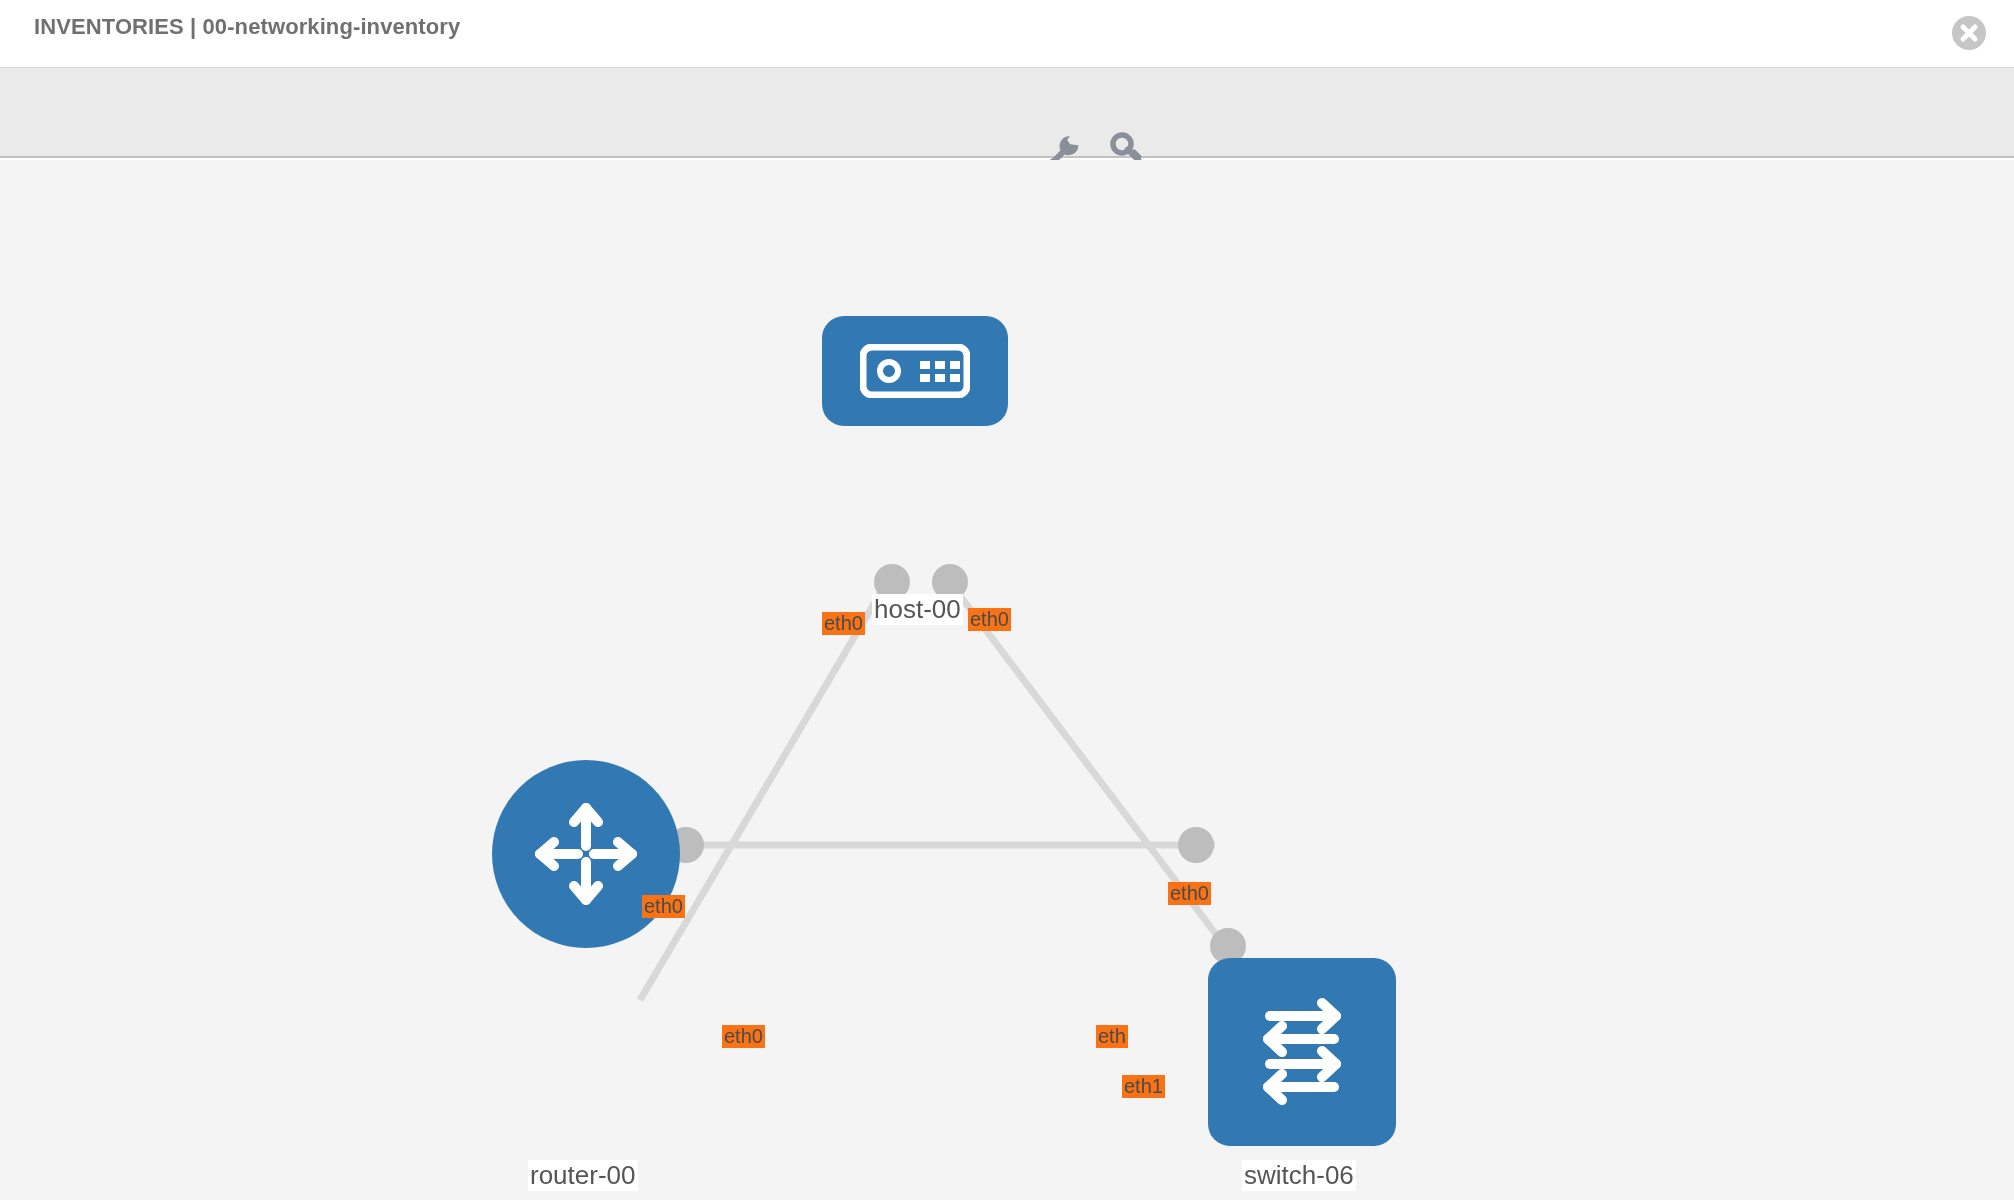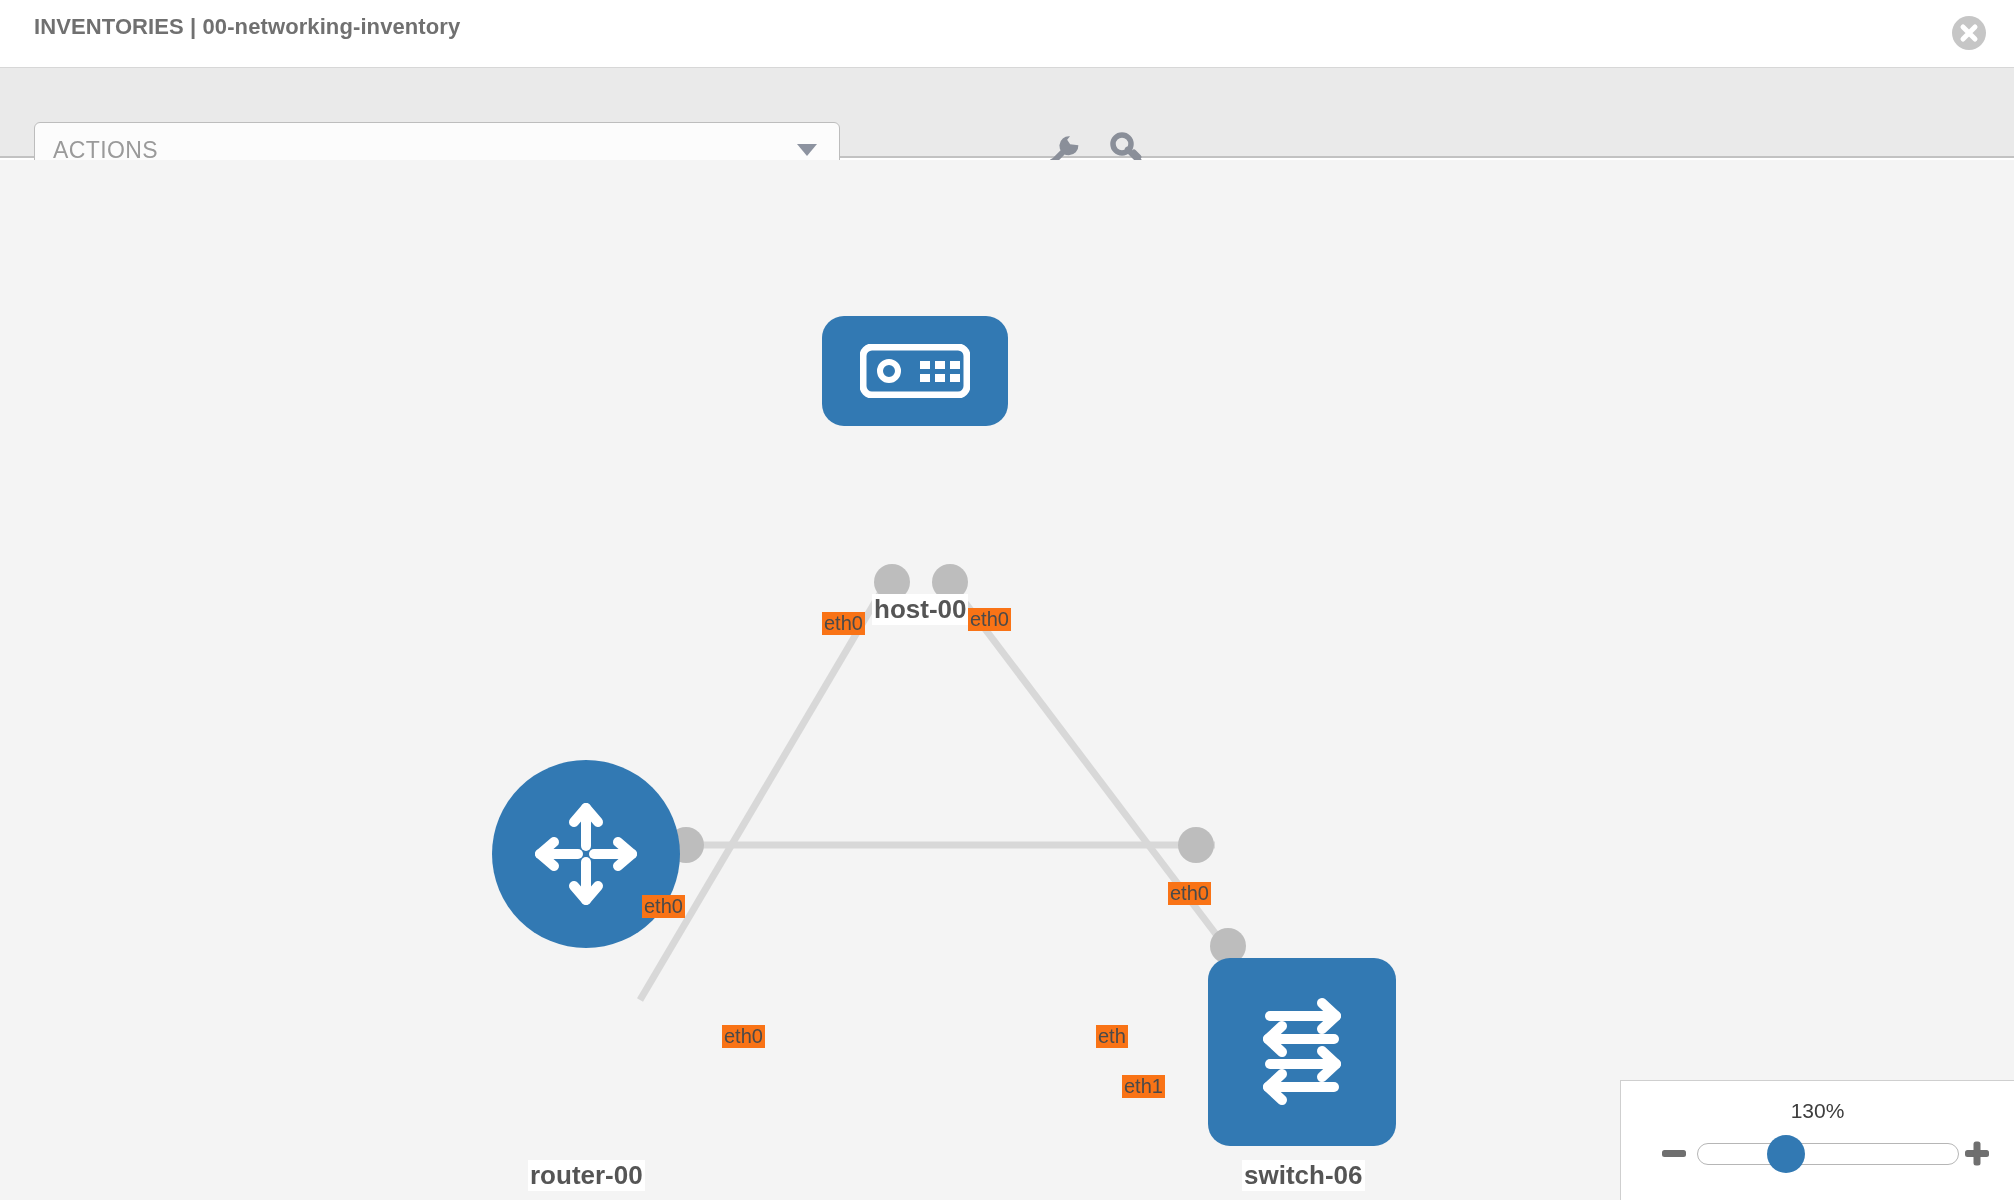--- a/index.html
+++ b/index.html
@@ -118,21 +118,20 @@
   }
   .node-shape.square { border-radius: 22px; }
   .node-shape.circle { border-radius: 50%; }
   .node-label {
     position: absolute;
     font-size: 26px;
     color: #555555;
     background: #ffffff;
     white-space: nowrap;
     padding: 0 2px;
-    font-weight: bold;
   }
   .connector {
     position: absolute;
     width: 36px; height: 36px;
     border-radius: 50%;
     background: #bdbdbd;
   }
   .iface-label {
     position: absolute;
     font-size: 20px;
@@ -193,24 +192,20 @@
     <div class="header-title">INVENTORIES | 00-networking-inventory</div>
     <div class="close-btn">
       <svg width="34" height="34" viewBox="0 0 34 34">
         <path d="M11 11 L23 23 M23 11 L11 23" stroke="#ffffff" stroke-width="5" stroke-linecap="round"></path>
       </svg>
     </div>
   </div>
 
   <div class="toolbar">
 
-    <div class="actions-select">
-      <span class="actions-label">ACTIONS</span>
-      <span class="caret"></span>
-    </div>
 
     <div class="tool-icon wrench">
       <svg width="44" height="44" viewBox="0 0 44 44">
         <path d="M30.5 9.5 a9.5 9.5 0 1 0 4.8 11.3 l-7.4 -3.8 l-1.2 -5.4 z" fill="#8a8f99" transform="rotate(-20 26 16)"></path>
         <path d="M24.5 20.5 L11.5 33.5" stroke="#8a8f99" stroke-width="6" stroke-linecap="round"></path>
         <circle cx="11" cy="34" r="3.6" fill="#8a8f99"></circle>
       </svg>
     </div>
 
     <div class="tool-icon key">
@@ -292,31 +287,15 @@
               <path d="M38 80 L24 93 L38 106"></path>
           </g>
         </svg>
       </div>
     </div>
     <div class="node-label" style="left:1242px; top:1000px;">switch-06</div>
     <div class="iface-label" style="left:1168px; top:722px;">eth0</div>
     <div class="iface-label" style="left:1096px; top:865px;">eth</div>
     <div class="iface-label" style="left:1122px; top:915px;">eth1</div>
 
-    <div class="zoom-widget">
-      <div class="zoom-pct">130%</div>
-      <div class="zoom-minus">
-        <svg width="30" height="30" viewBox="0 0 30 30">
-          <rect x="3" y="11" width="24" height="7" rx="2.5" fill="#6f6f6f"></rect>
-        </svg>
-      </div>
-      <div class="zoom-track"></div>
-      <div class="zoom-thumb"></div>
-      <div class="zoom-plus">
-        <svg width="30" height="30" viewBox="0 0 30 30">
-          <rect x="3" y="11" width="24" height="7" rx="2.5" fill="#6f6f6f"></rect>
-          <rect x="11.5" y="2.5" width="7" height="24" rx="2.5" fill="#6f6f6f"></rect>
-        </svg>
-      </div>
-    </div>
 
   </div>
 </div>
 
 </body></html>

